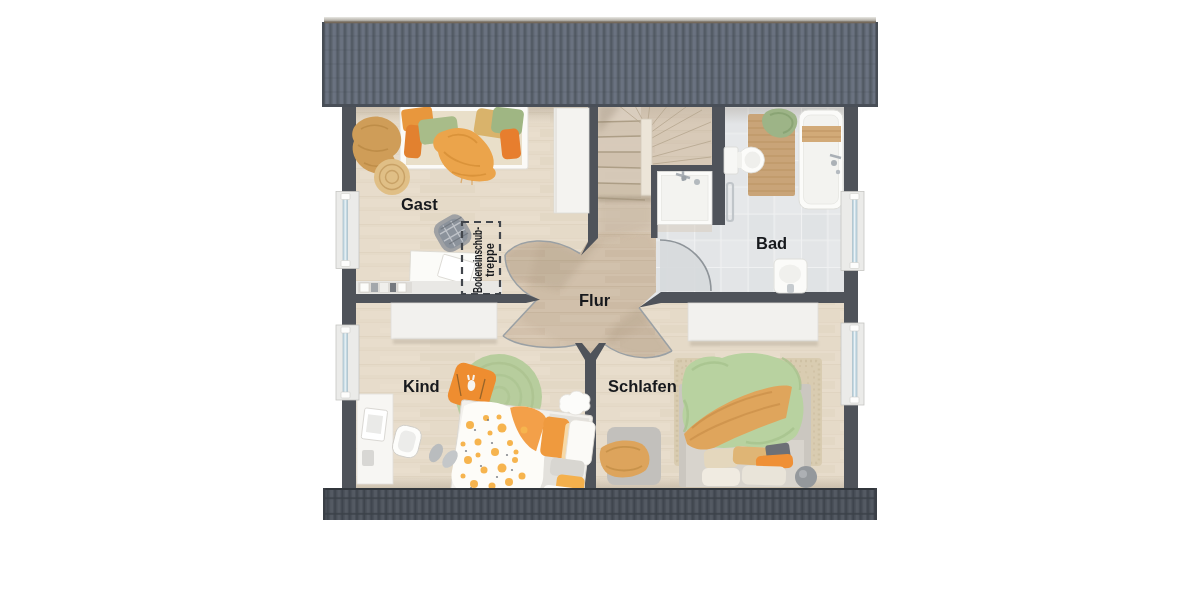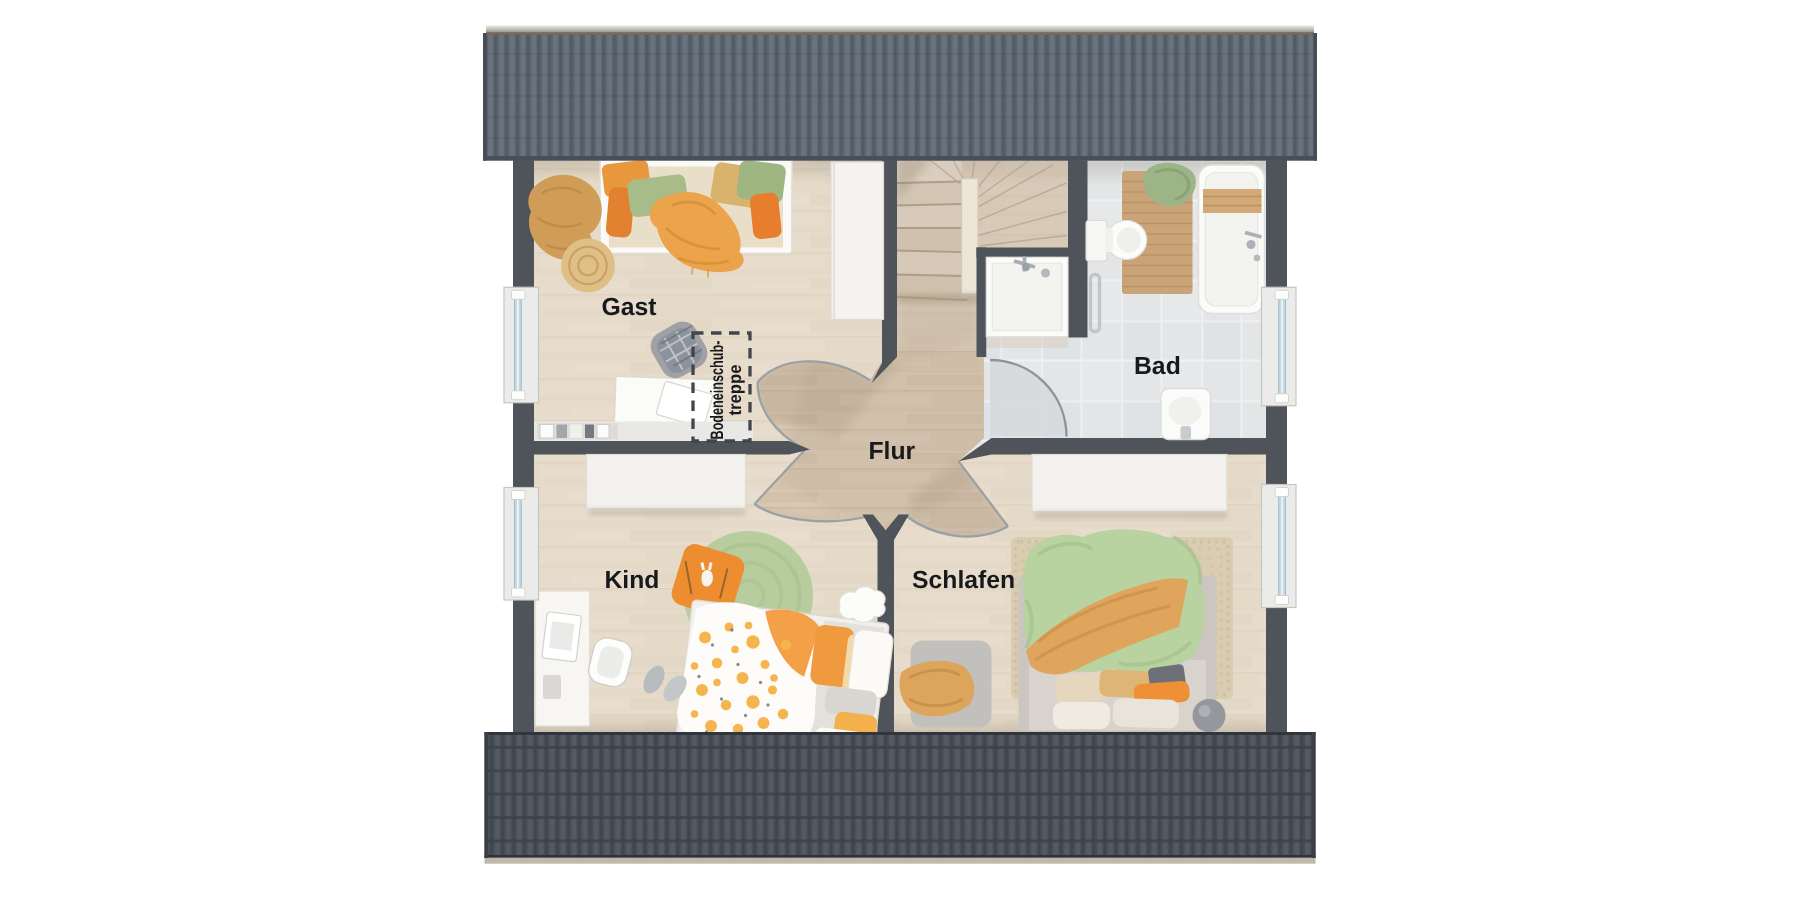--- a/index.html
+++ b/index.html
@@ -1,16 +1,16 @@
 <!DOCTYPE html>
 <html><head>
 <meta charset="utf-8">
 <style>
 html,body{margin:0;padding:0;background:#fff;}
-#stage{position:relative;width:1200px;height:600px;background:#bef264;overflow:hidden;
+#stage{position:relative;width:1200px;height:520px;background:#bef264;overflow:hidden;
 font-family:"Liberation Sans", sans-serif;}
 </style>
 </head>
 <body>
 <div id="stage">
 <svg width="1200" height="600" viewBox="0 0 1200 600">
 <defs>
 <pattern id="wood" width="120" height="28" patternUnits="userSpaceOnUse">
   <rect width="120" height="28" fill="#e7dccb"></rect>
   <rect y="0" width="120" height="14" fill="#e5dac8"></rect>

